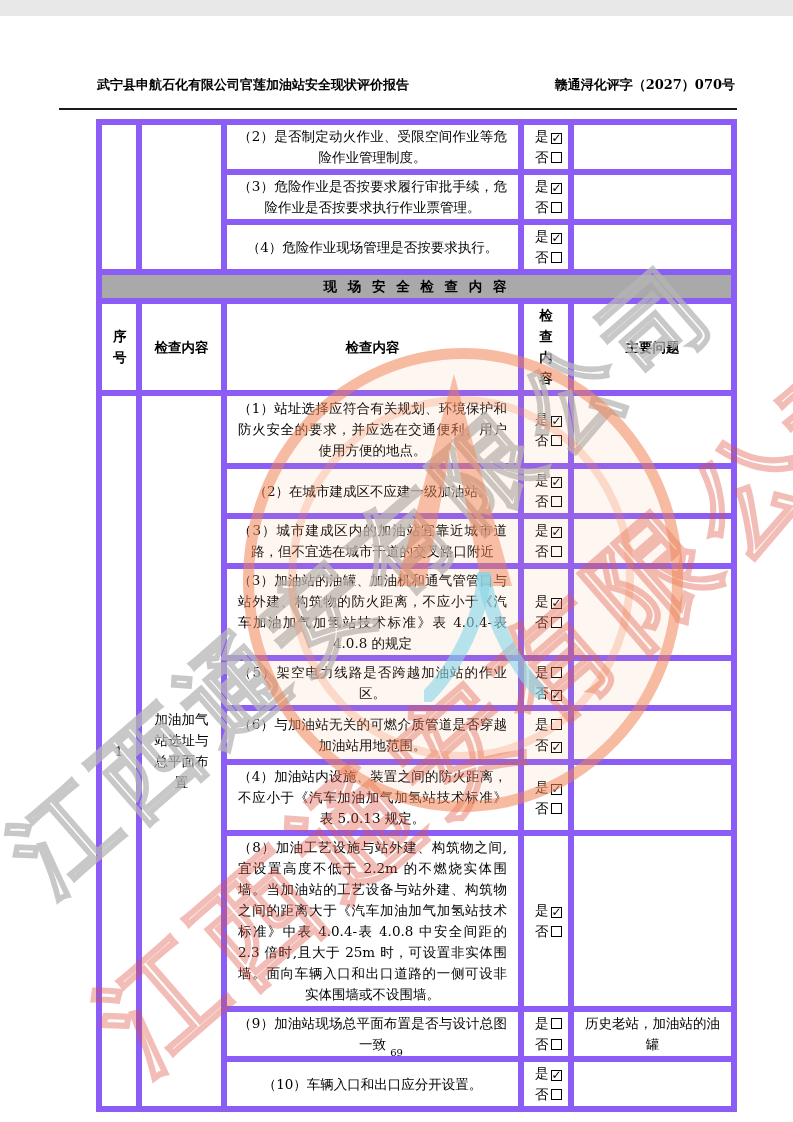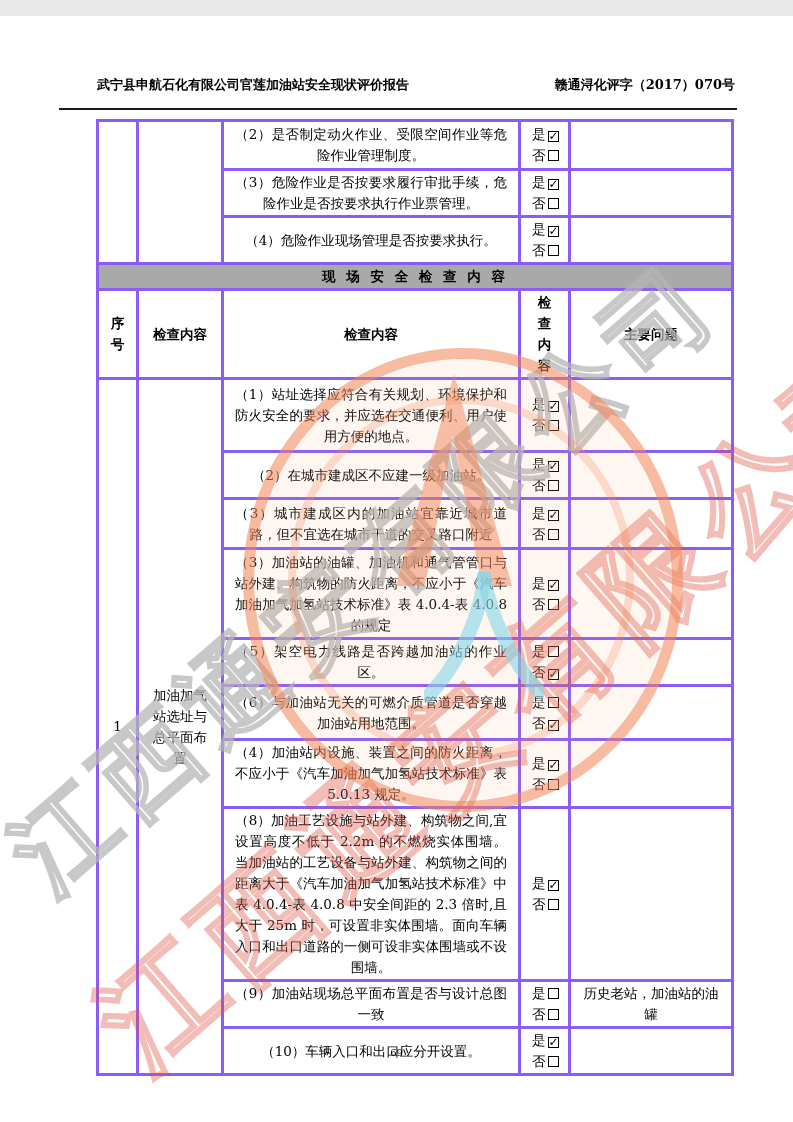--- a/index.html
+++ b/index.html
@@ -17,21 +17,21 @@
   }
   .hdr .left{padding-left:38px;}
   .hdr .right{padding-right:2px;}
   
   .doc-table{
     position:absolute;left:96px;top:103px;width:635px;
     border-collapse:collapse;table-layout:fixed;
     border:2px solid #000;
   }
   .doc-table td{
-    border:3px solid #8b5cf6;
+    border:6px solid #8b5cf6;
     font-size:13.5px;line-height:21px;
     vertical-align:middle;padding:1px 11px;
     overflow:hidden;
   }
   .banner-cell{
     background:#a9a9a9;text-align:center;font-weight:bold;
     font-size:14px;letter-spacing:3px;padding:1px 0;
     border-top:2px solid #000;
   }
   .head-cell{font-weight:bold;text-align:center;font-size:14px;line-height:22px;}
@@ -81,21 +81,21 @@
   }
   .wm-cyan{position:absolute;left:424px;top:556px;}
 </style>
 </head>
 <body>
 
 <div class="page">
 
   <div class="hdr">
     <span class="left">武宁县申航石化有限公司官莲加油站安全现状评价报告</span>
-    <span class="right">赣通浔化评字（2017）070号</span>
+    <span class="right">赣通浔化评字（2027）070号</span>
   </div>
 
   <table class="doc-table">
     <colgroup>
       <col style="width:40px">
         <col style="width:85px">
         <col style="width:297px">
         <col style="width:50px">
         <col style="width:163px">
     </colgroup>

